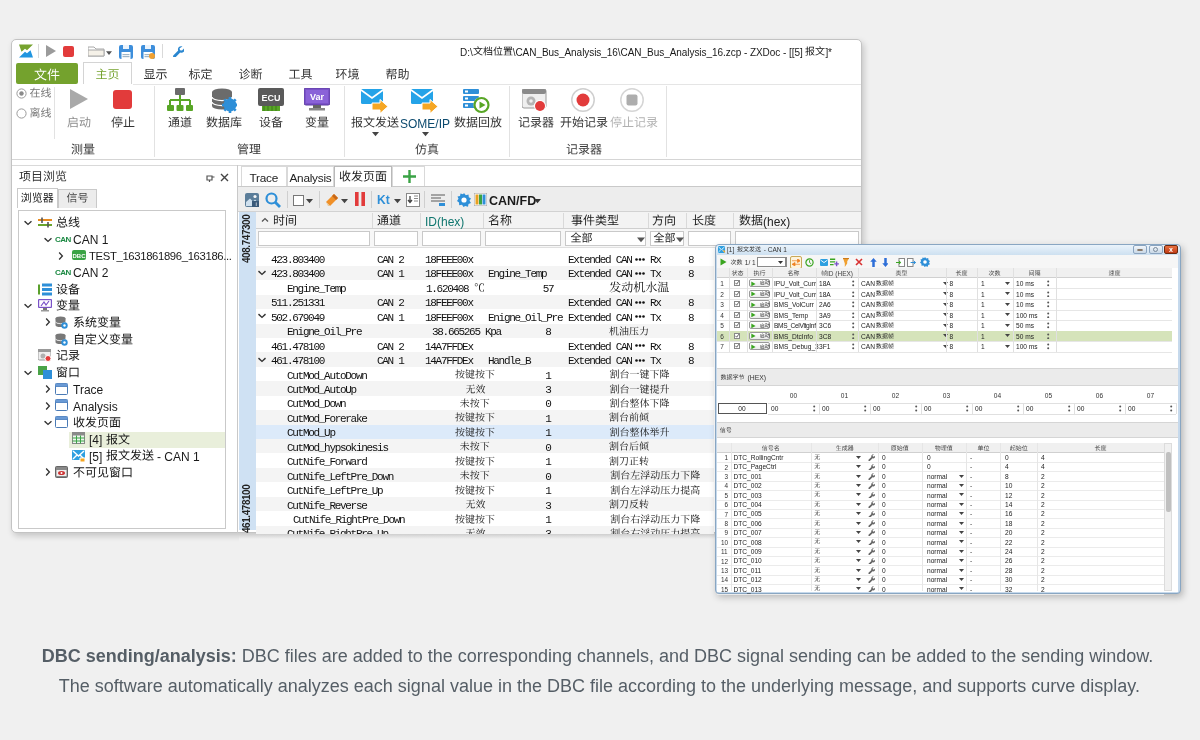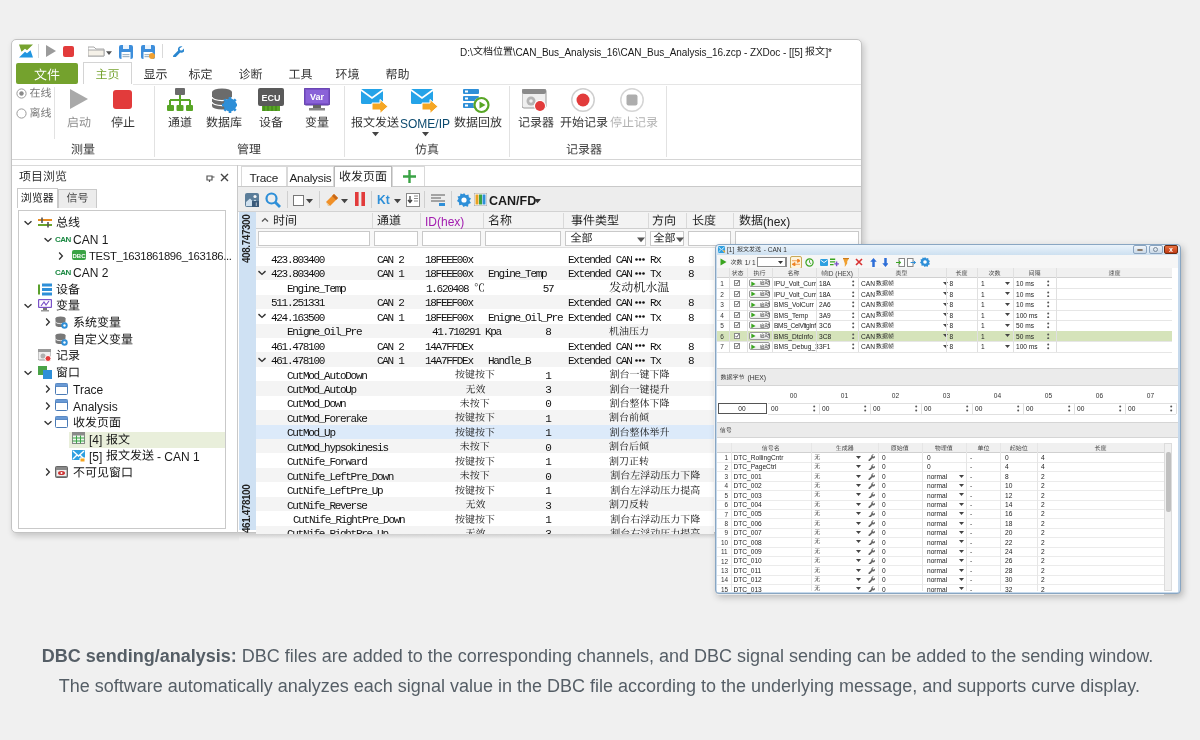--- a/index.html
+++ b/index.html
@@ -699,21 +699,21 @@
     <path d="M1 5.4 L4 2.6 L7 5.4" stroke="#555" stroke-width="1.4" fill="none"></path>
   </svg>
 <svg class="cj" style="left:273.0px;top:214.4px" width="24.00" height="12" viewBox="0 -880 2000 1000" fill="#222">
     <use href="#a68" x="0"></use>
     <use href="#a69" x="1000"></use>
   </svg>
 <svg class="cj" style="left:377.0px;top:214.4px" width="24.00" height="12" viewBox="0 -880 2000 1000" fill="#222">
     <use href="#a27" x="0"></use>
     <use href="#a28" x="1000"></use>
   </svg>
-<div class="a" style="left:425.0px;top:214.84px;font:400 12.0px 'Liberation Sans',sans-serif;color:#a21caf;white-space:pre">ID(hex)</div>
+<div class="a" style="left:425.0px;top:214.84px;font:400 12.0px 'Liberation Sans',sans-serif;color:#0f766e;white-space:pre">ID(hex)</div>
 <svg class="cj" style="left:488.0px;top:214.4px" width="24.00" height="12" viewBox="0 -880 2000 1000" fill="#222">
     <use href="#a70" x="0"></use>
     <use href="#a71" x="1000"></use>
   </svg>
 <svg class="cj" style="left:571.0px;top:214.4px" width="48.00" height="12" viewBox="0 -880 4000 1000" fill="#222">
     <use href="#a72" x="0"></use>
     <use href="#a5" x="1000"></use>
     <use href="#a73" x="2000"></use>
     <use href="#a74" x="3000"></use>
   </svg>
@@ -801,35 +801,35 @@
 <svg class="cj" style="left:634.5px;top:300.9px" width="10.0" height="3.0" viewBox="0 0 10 3">
     <circle cx="1.5" cy="1.5" r="1.3" fill="#111"></circle>
     <circle cx="5" cy="1.5" r="1.3" fill="#111"></circle>
     <circle cx="8.5" cy="1.5" r="1.3" fill="#111"></circle>
   </svg>
 <div class="a" style="left:650.0px;top:297.27px;font:400 11.0px 'Liberation Mono',monospace;color:#111;letter-spacing:-1.30px;white-space:pre">Rx</div>
 <div class="a" style="left:688.0px;top:297.27px;font:400 11.0px 'Liberation Mono',monospace;color:#111;letter-spacing:-1.30px;white-space:pre">8</div>
 <svg class="cj" style="left:258.0px;top:312.3px" width="8.0" height="8.0" viewBox="0 0 8 8">
     <path d="M1 2.6 L4.0 5.4 L7.0 2.6" stroke="#333" stroke-width="1.4" fill="none" stroke-linecap="square"></path>
   </svg>
-<div class="a" style="left:271.0px;top:311.73px;font:400 11.0px 'Liberation Mono',monospace;color:#111;letter-spacing:-1.30px;white-space:pre">424.163500</div>
+<div class="a" style="left:271.0px;top:311.73px;font:400 11.0px 'Liberation Mono',monospace;color:#111;letter-spacing:-1.30px;white-space:pre">502.679049</div>
 <div class="a" style="left:377.0px;top:311.73px;font:400 11.0px 'Liberation Mono',monospace;color:#111;letter-spacing:-1.30px;white-space:pre">CAN 1</div>
 <div class="a" style="left:425.0px;top:311.73px;font:400 11.0px 'Liberation Mono',monospace;color:#111;letter-spacing:-1.30px;white-space:pre">18FEEF00x</div>
 <div class="a" style="left:488.0px;top:311.73px;font:400 11.0px 'Liberation Mono',monospace;color:#111;letter-spacing:-1.30px;white-space:pre">Enigne_Oil_Pre</div>
 <div class="a" style="left:568.0px;top:311.73px;font:400 11.0px 'Liberation Mono',monospace;color:#111;letter-spacing:-1.30px;white-space:pre">Extended CAN</div>
 <svg class="cj" style="left:634.5px;top:315.3px" width="10.0" height="3.0" viewBox="0 0 10 3">
     <circle cx="1.5" cy="1.5" r="1.3" fill="#111"></circle>
     <circle cx="5" cy="1.5" r="1.3" fill="#111"></circle>
     <circle cx="8.5" cy="1.5" r="1.3" fill="#111"></circle>
   </svg>
 <div class="a" style="left:650.0px;top:311.73px;font:400 11.0px 'Liberation Mono',monospace;color:#111;letter-spacing:-1.30px;white-space:pre">Tx</div>
 <div class="a" style="left:688.0px;top:311.73px;font:400 11.0px 'Liberation Mono',monospace;color:#111;letter-spacing:-1.30px;white-space:pre">8</div>
 <div class="a" style="left:256.0px;top:323.6px;width:458.0px;height:14.4px;background:#f4f4f4;"></div>
 <div class="a" style="left:287.0px;top:326.18px;font:400 11.0px 'Liberation Mono',monospace;color:#111;letter-spacing:-1.30px;white-space:pre">Enigne_Oil_Pre</div>
-<div class="a" style="left:432.0px;top:326.18px;font:400 11.0px 'Liberation Mono',monospace;color:#111;letter-spacing:-1.30px;white-space:pre">41.710291 Kpa</div>
+<div class="a" style="left:432.0px;top:326.18px;font:400 11.0px 'Liberation Mono',monospace;color:#111;letter-spacing:-1.30px;white-space:pre">38.665265 Kpa</div>
 <div class="a" style="left:545.3px;top:326.18px;font:400 11.0px 'Liberation Mono',monospace;color:#111;letter-spacing:-1.30px;white-space:pre">8</div>
 <svg class="cj" style="left:608.0px;top:325.7px" width="42.00" height="10" viewBox="0 -880 4000 1000" fill="#111">
     <use href="#b3" x="0"></use>
     <use href="#b6" x="1000"></use>
     <use href="#b7" x="2000"></use>
     <use href="#b8" x="3000"></use>
   </svg>
 <div class="a" style="left:271.0px;top:340.62px;font:400 11.0px 'Liberation Mono',monospace;color:#111;letter-spacing:-1.30px;white-space:pre">461.478100</div>
 <div class="a" style="left:377.0px;top:340.62px;font:400 11.0px 'Liberation Mono',monospace;color:#111;letter-spacing:-1.30px;white-space:pre">CAN 2</div>
 <div class="a" style="left:425.0px;top:340.62px;font:400 11.0px 'Liberation Mono',monospace;color:#111;letter-spacing:-1.30px;white-space:pre">14A7FFDEx</div>

